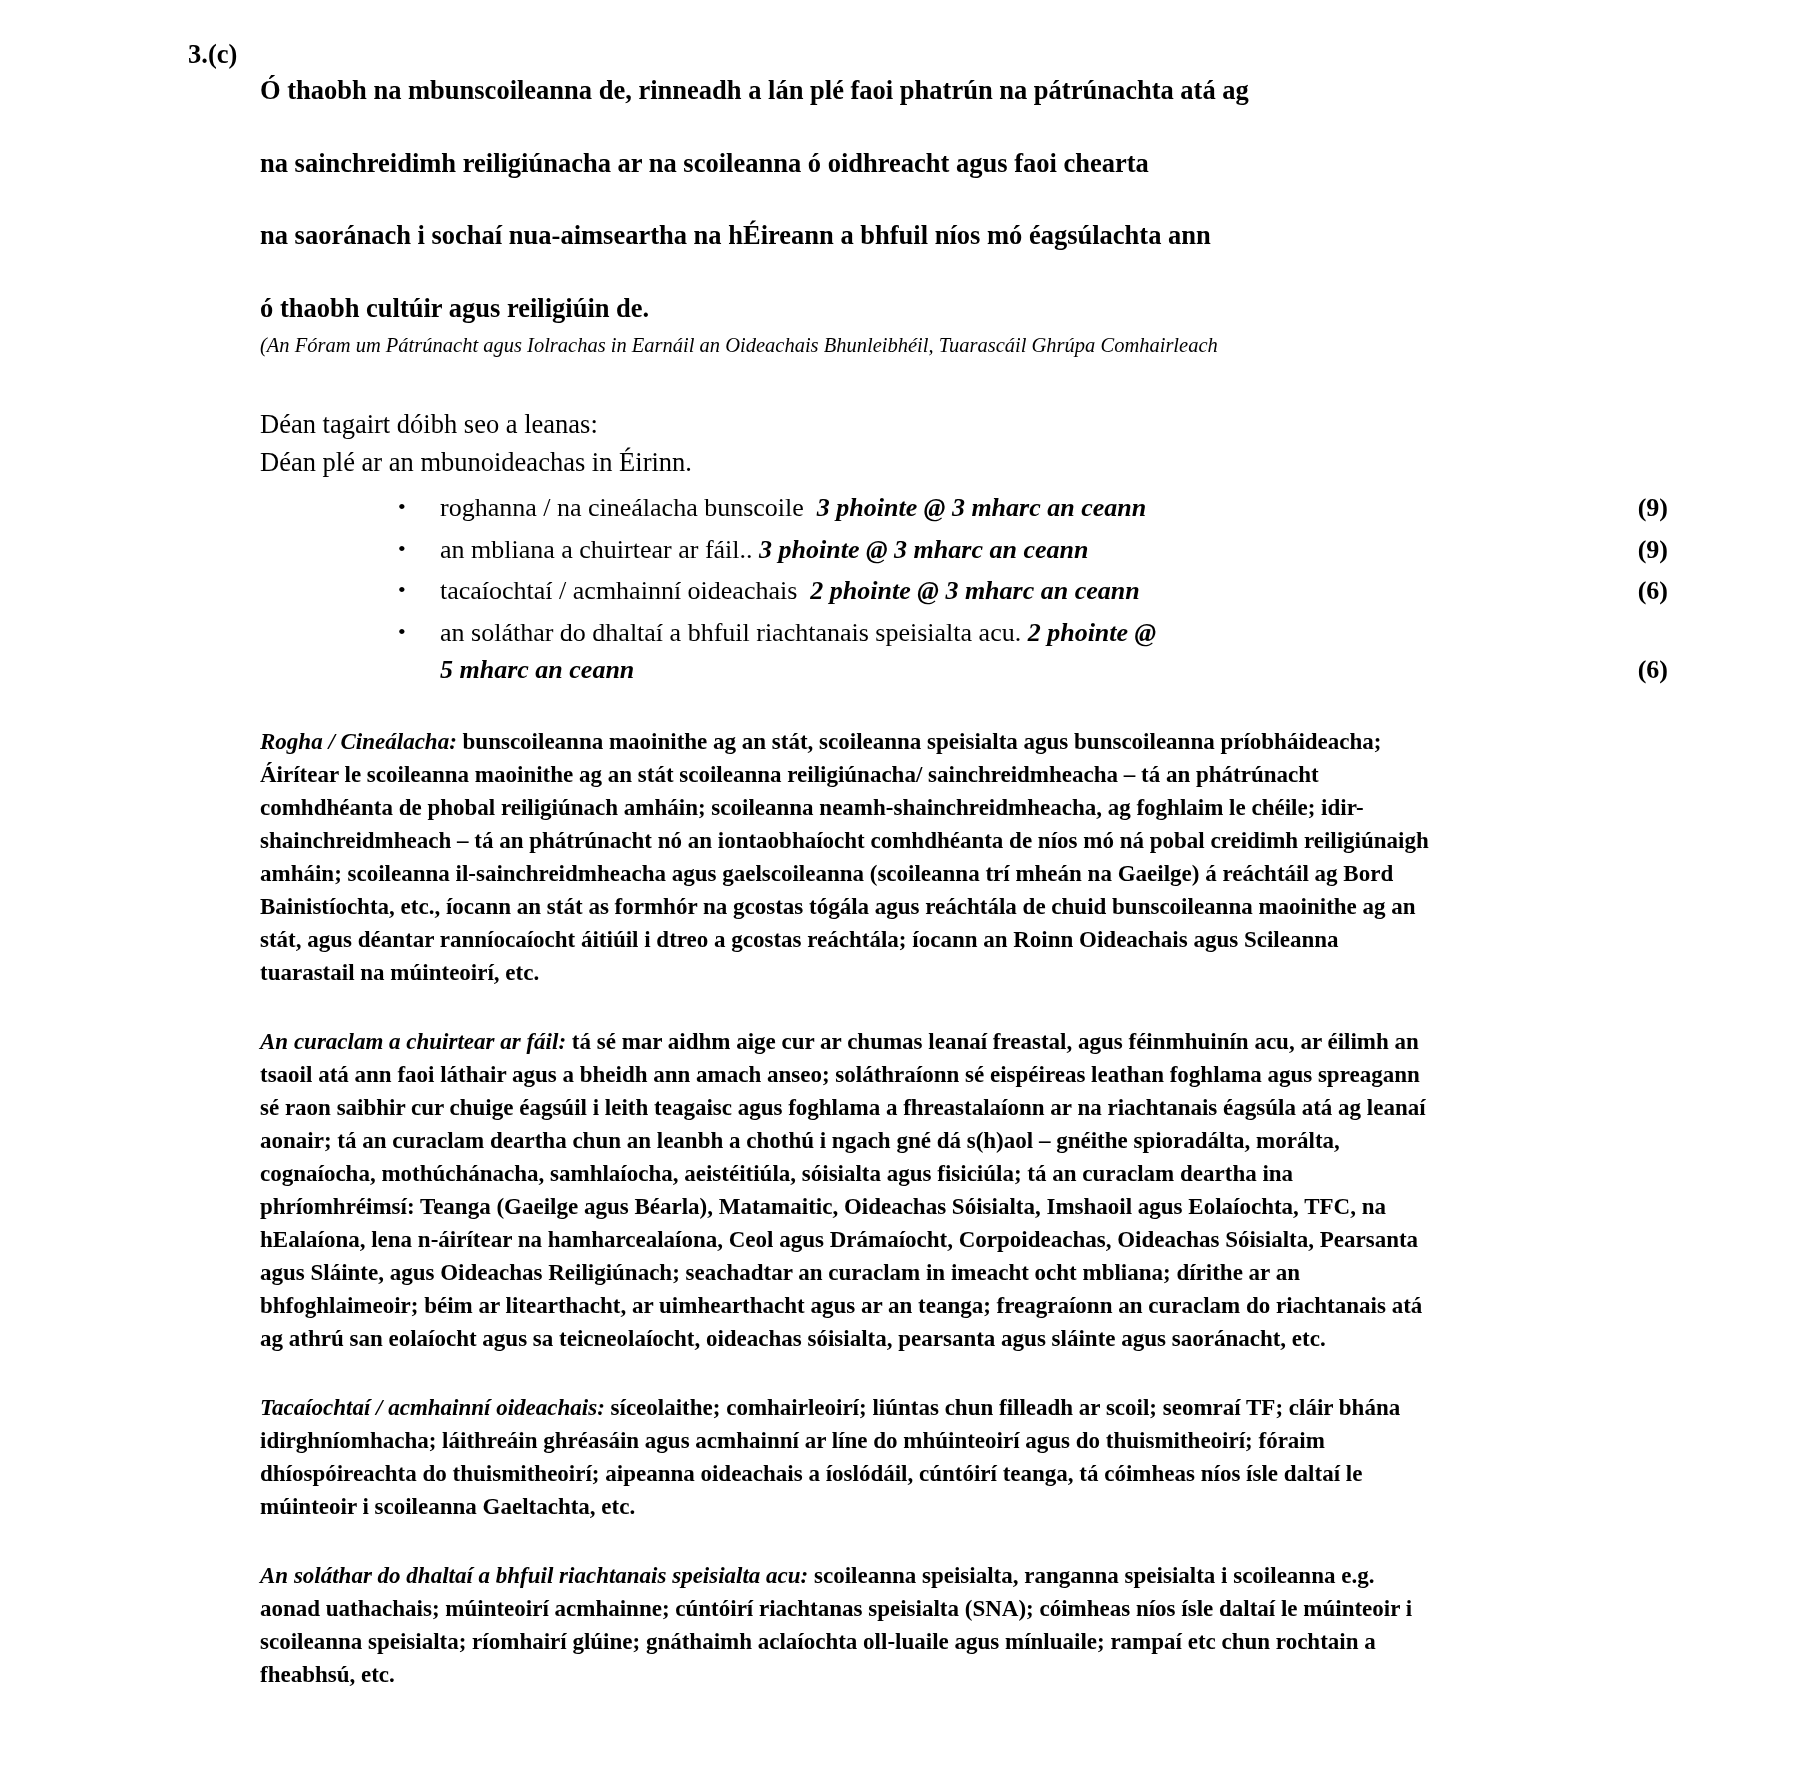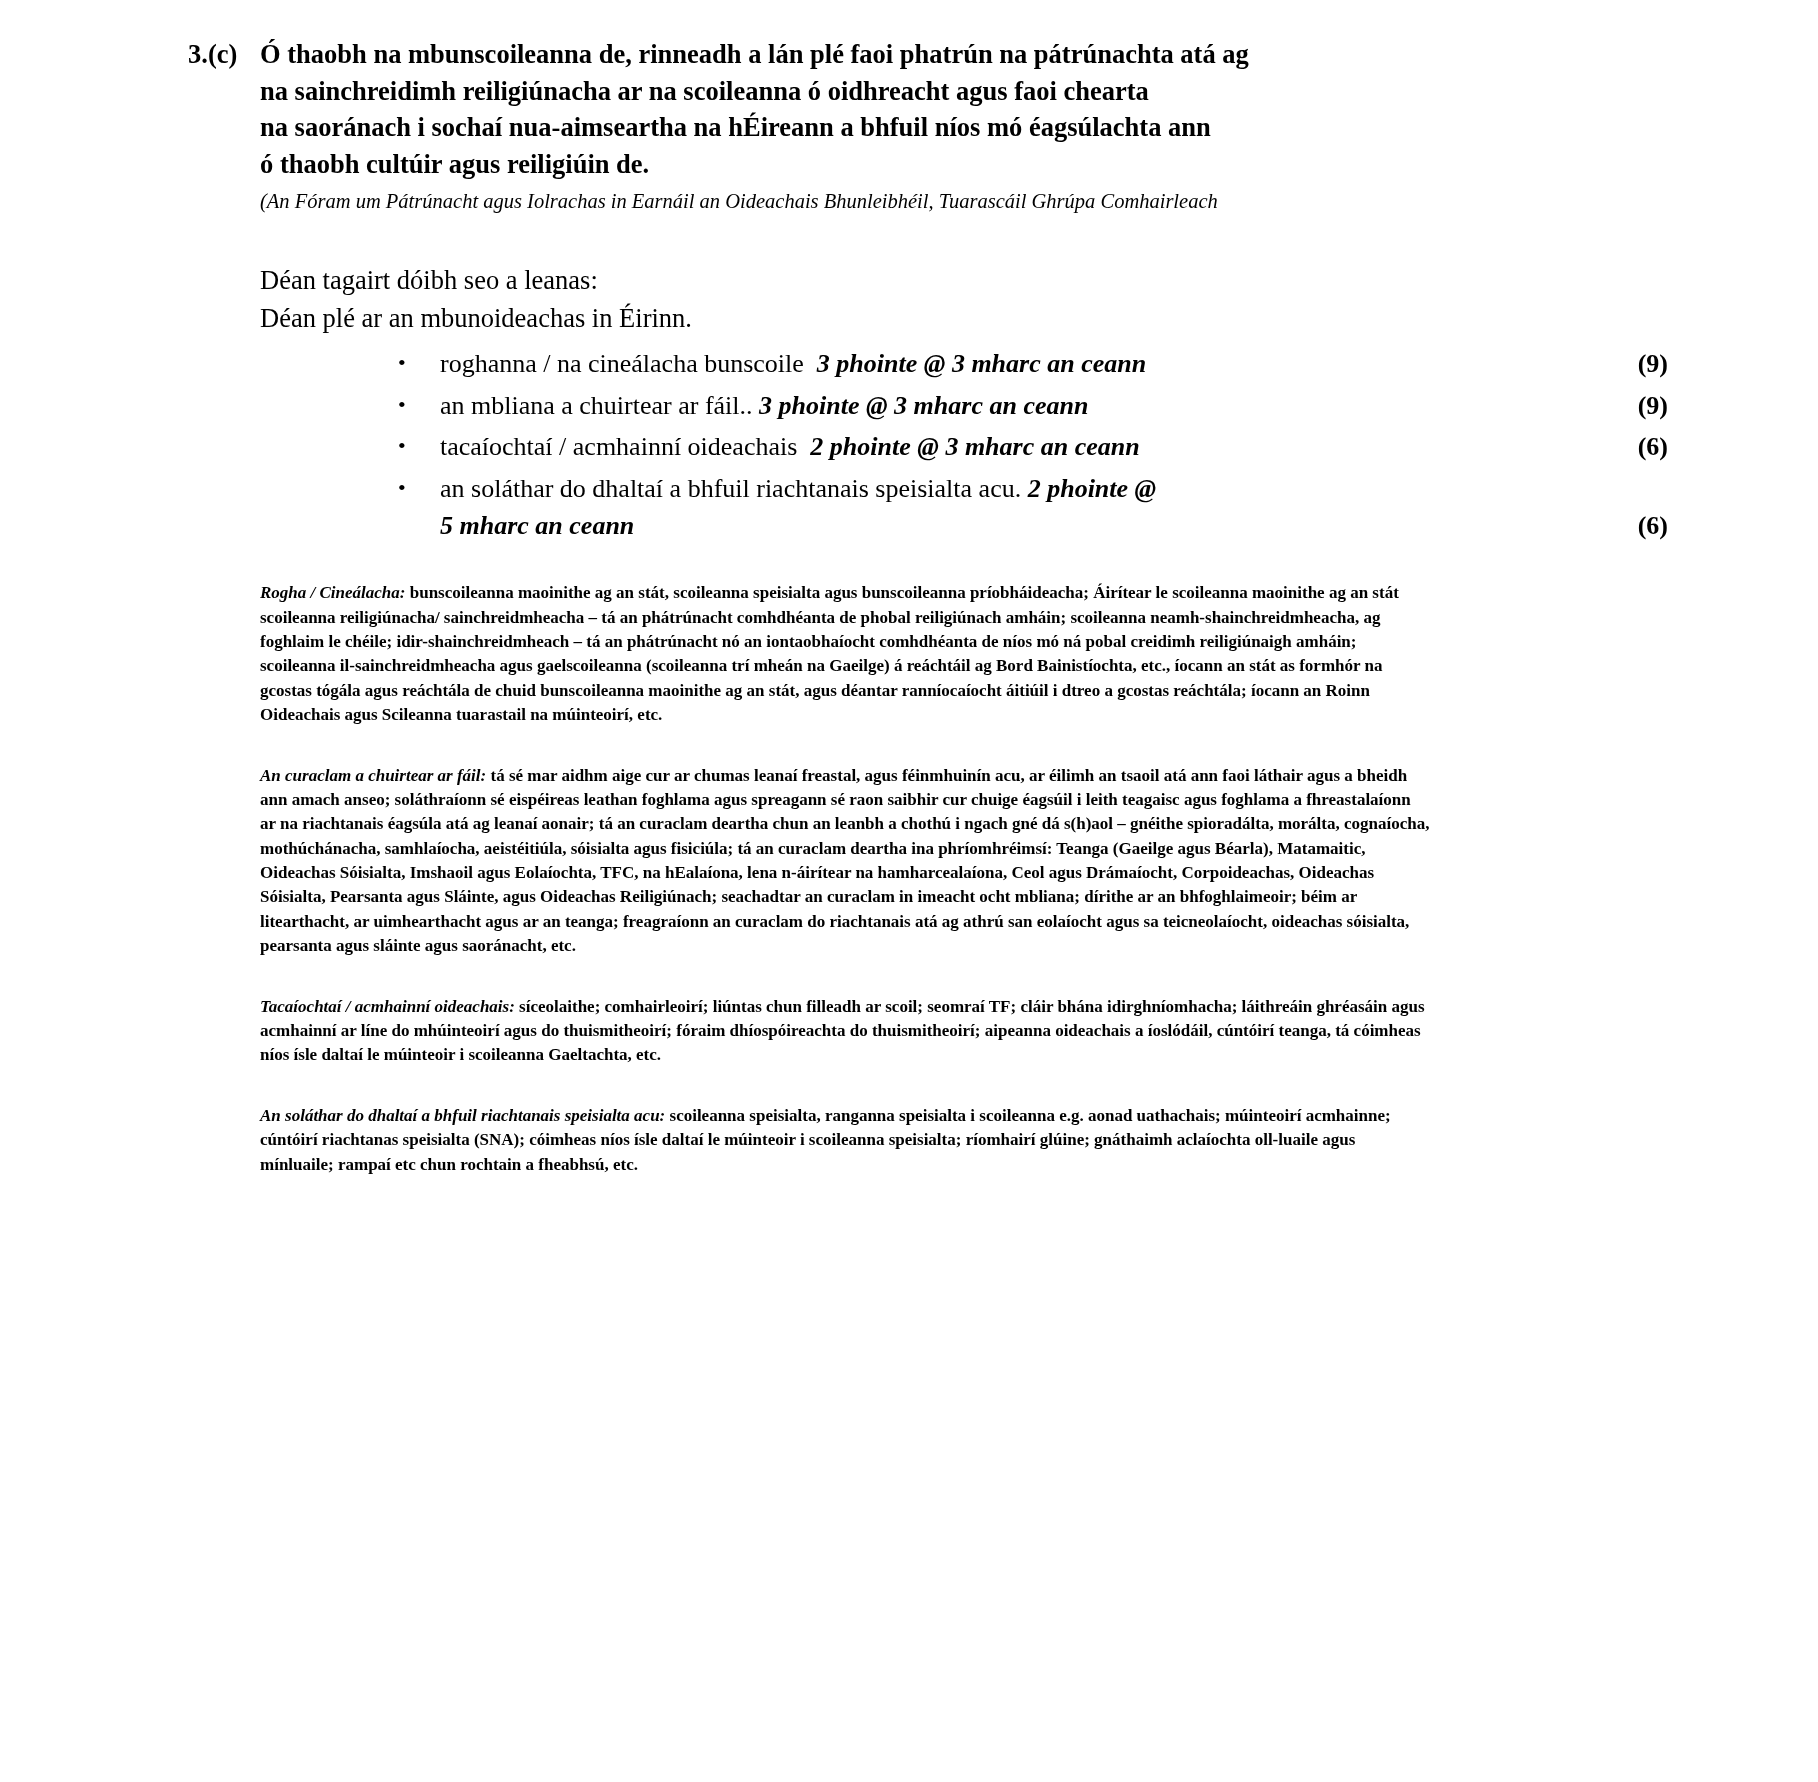--- a/index.html
+++ b/index.html
@@ -32,21 +32,21 @@
   }
   .q-number {
     flex: 0 0 auto;
     width: 72px;
     white-space: nowrap;
   }
   .q-text {
     flex: 1 1 auto;
     max-width: 1175px;
   }
-  .q-text .ln { display: block; white-space: nowrap; }
+  .q-text .ln { display: block; white-space: nowrap; margin-top: 36px; }
 
   
   .citation {
     margin: 4px 0 16px 72px;
     font-style: italic;
     font-size: 20.5px;
     line-height: 1.42;
     max-width: 1100px;
   }
   .citation .ln { display: block; }
@@ -113,21 +113,21 @@
     font-style: normal;
   }
 
   
   .answers {
     margin: 36px 0 0 72px;
     max-width: 1170px;
   }
   .answer-para {
     font-weight: bold;
-    font-size: 17px;
+    font-size: 23px;
     line-height: 1.435;
     text-align: left;
     margin-bottom: 36px;
   }
   .answer-para:last-child { margin-bottom: 0; }
   .answer-label {
     font-style: italic;
     font-weight: bold;
   }
 </style>

